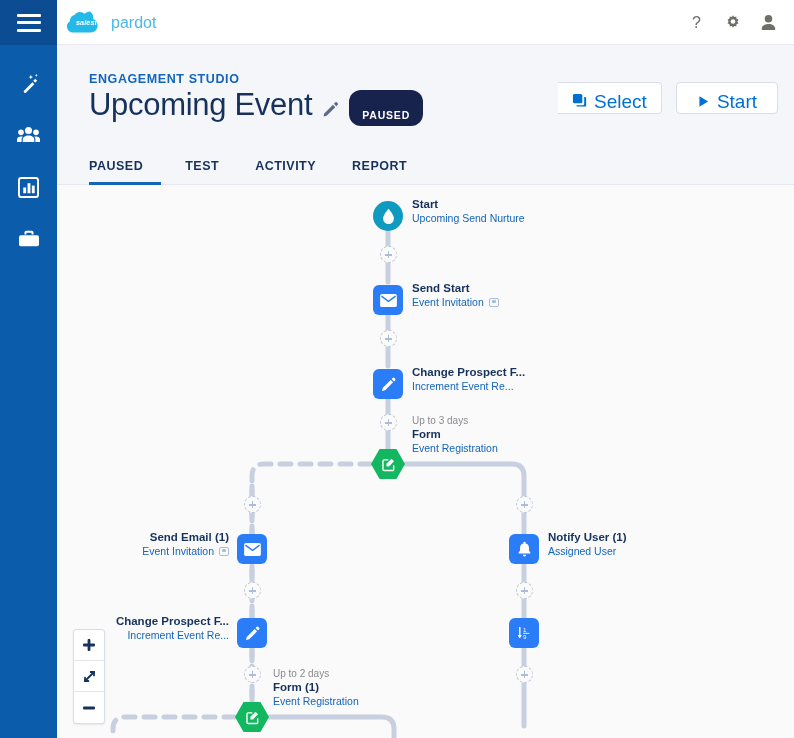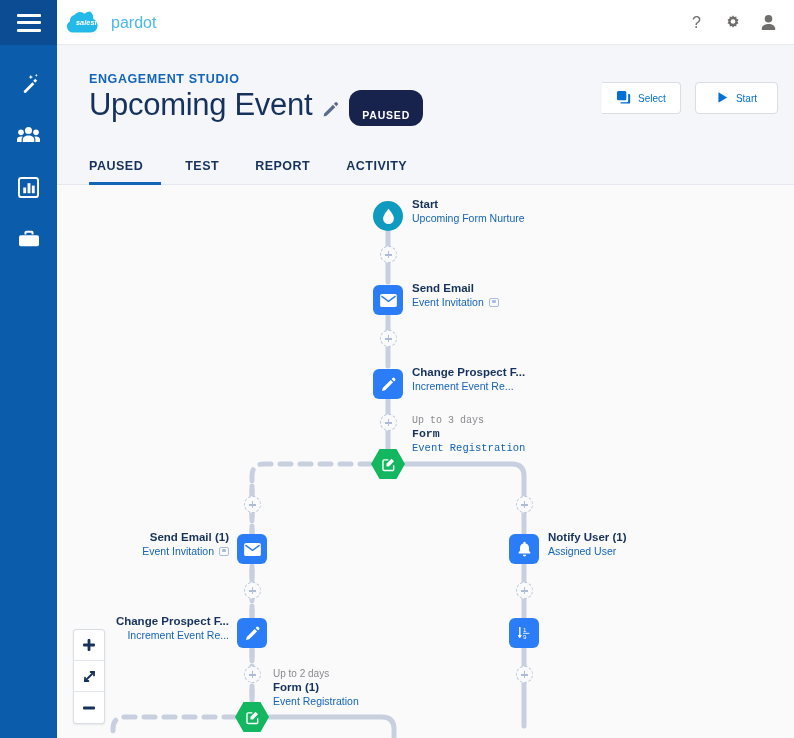--- a/index.html
+++ b/index.html
@@ -77,22 +77,22 @@
     font-size: 10.5px; font-weight: bold; letter-spacing: .8px;
     padding: 19px 13px 5px; margin-top: 6px;
   }
   .head-btns {
     position: absolute; right: 16px; top: 37px; display: flex; gap: 14px;
   }
   .btn-group { display: flex; }
   .btn {
     background: #fff; border: 1px solid #d8dde6;
     height: 32px; padding: 0 14px;
-    display: flex; align-items: center; gap: 7px;
-    font-size: 10px; color: #0070d2; cursor: pointer;
+    display: flex; align-items: flex-end; gap: 7px;
+    font-size: 19px; color: #0070d2; cursor: pointer;
   }
   .btn-group .btn:first-child { border-radius: 4px 0 0 4px; }
   .btn-group .btn:last-child { border-radius: 0 4px 4px 0; border-left: none; }
   .btn.single { border-radius: 4px; padding: 0 20px; }
   .btn.disabled { color: #c9c7c5; cursor: default; }
 
   
   .tabs {
     position: absolute; left: 57px; top: 148px; right: 0; height: 37px;
     display: flex; align-items: flex-end; padding-left: 32px; z-index: 3;
@@ -287,22 +287,22 @@
             </svg>
         </span>
         <span>Start</span>
       </div>
     </div>
   </div>
 
   <div class="tabs">
     <div class="tab active">PAUSED</div>
     <div class="tab">TEST</div>
+    <div class="tab">ACTIVITY</div>
     <div class="tab">REPORT</div>
-    <div class="tab">ACTIVITY</div>
   </div>
 
   <div class="canvas">
     <div class="canvas-inner">
 
       <svg class="wires">
         <g stroke="#c8d0e0" stroke-width="5" fill="none" stroke-linecap="round">
 
           <path d="M331 40 L331 96"></path>
           <path d="M331 124 L331 180"></path>
@@ -329,36 +329,36 @@
       <div class="node" style="left:316px; top:15px;">
         <div class="circ">
           <svg width="15" height="17" viewBox="0 0 14 17" fill="#fff">
             <path d="M7 .8C7 .8 1.6 7 1.6 10.6a5.4 5.4 0 0010.8 0C12.4 7 7 .8 7 .8z"></path>
           </svg>
         </div>
       </div>
       <div class="lbl" style="left:355px; top:11px;">
         <div class="l1">Start</div>
         <div class="l2">
-            <span>Upcoming Form Nurture</span>
+            <span>Upcoming Send Nurture</span>
           </div>
       </div>
 
       <div class="addbtn" style="left:323px; top:60px;"></div>
 
       <div class="node" style="left:316px; top:99px;">
         <div class="sq blue">
           <svg width="17" height="13" viewBox="0 0 18 14" fill="#fff">
             <rect x="0" y="0" width="18" height="14" rx="2"></rect>
             <path d="M1.4 2.3L9 8l7.6-5.7" stroke="#2a7cf7" stroke-width="1.5" fill="none"></path>
           </svg>
         </div>
       </div>
       <div class="lbl" style="left:355px; top:95px;">
-        <div class="l1">Send Email</div>
+        <div class="l1">Send Start</div>
         <div class="l2">
             <span>Event Invitation</span>
             <i class="mini-ico"></i>
           </div>
       </div>
 
       <div class="addbtn" style="left:323px; top:144px;"></div>
 
       <div class="node" style="left:316px; top:183px;">
         <div class="sq blue">
@@ -378,21 +378,21 @@
       <div class="addbtn" style="left:323px; top:228px;"></div>
 
       <div class="node" style="left:314px; top:262px;">
         <div class="hexi">
           <svg width="15" height="15" viewBox="0 0 16 16" fill="none" stroke="#fff" stroke-width="1.5">
             <path d="M13.5 8.8v4.4a1.2 1.2 0 01-1.2 1.2H3.3a1.2 1.2 0 01-1.2-1.2V4.3a1.2 1.2 0 011.2-1.2h4.5"></path>
             <path d="M11.2 1.9l2.7 2.7-5.4 5.4H5.8V7.3z" fill="#fff" stroke="none"></path>
           </svg>
         </div>
       </div>
-      <div class="lbl" style="left:355px; top:228px;font-family:Liberation Mono, monospace;">
+      <div class="lbl" style="left:355px; top:228px;">
         <div class="l0">Up to 3 days</div>
         <div class="l1">Form</div>
         <div class="l2">
             <span>Event Registration</span>
           </div>
       </div>
 
       <div class="addbtn" style="left:187px; top:310px;"></div>
 
       <div class="node" style="left:180px; top:348px;">

